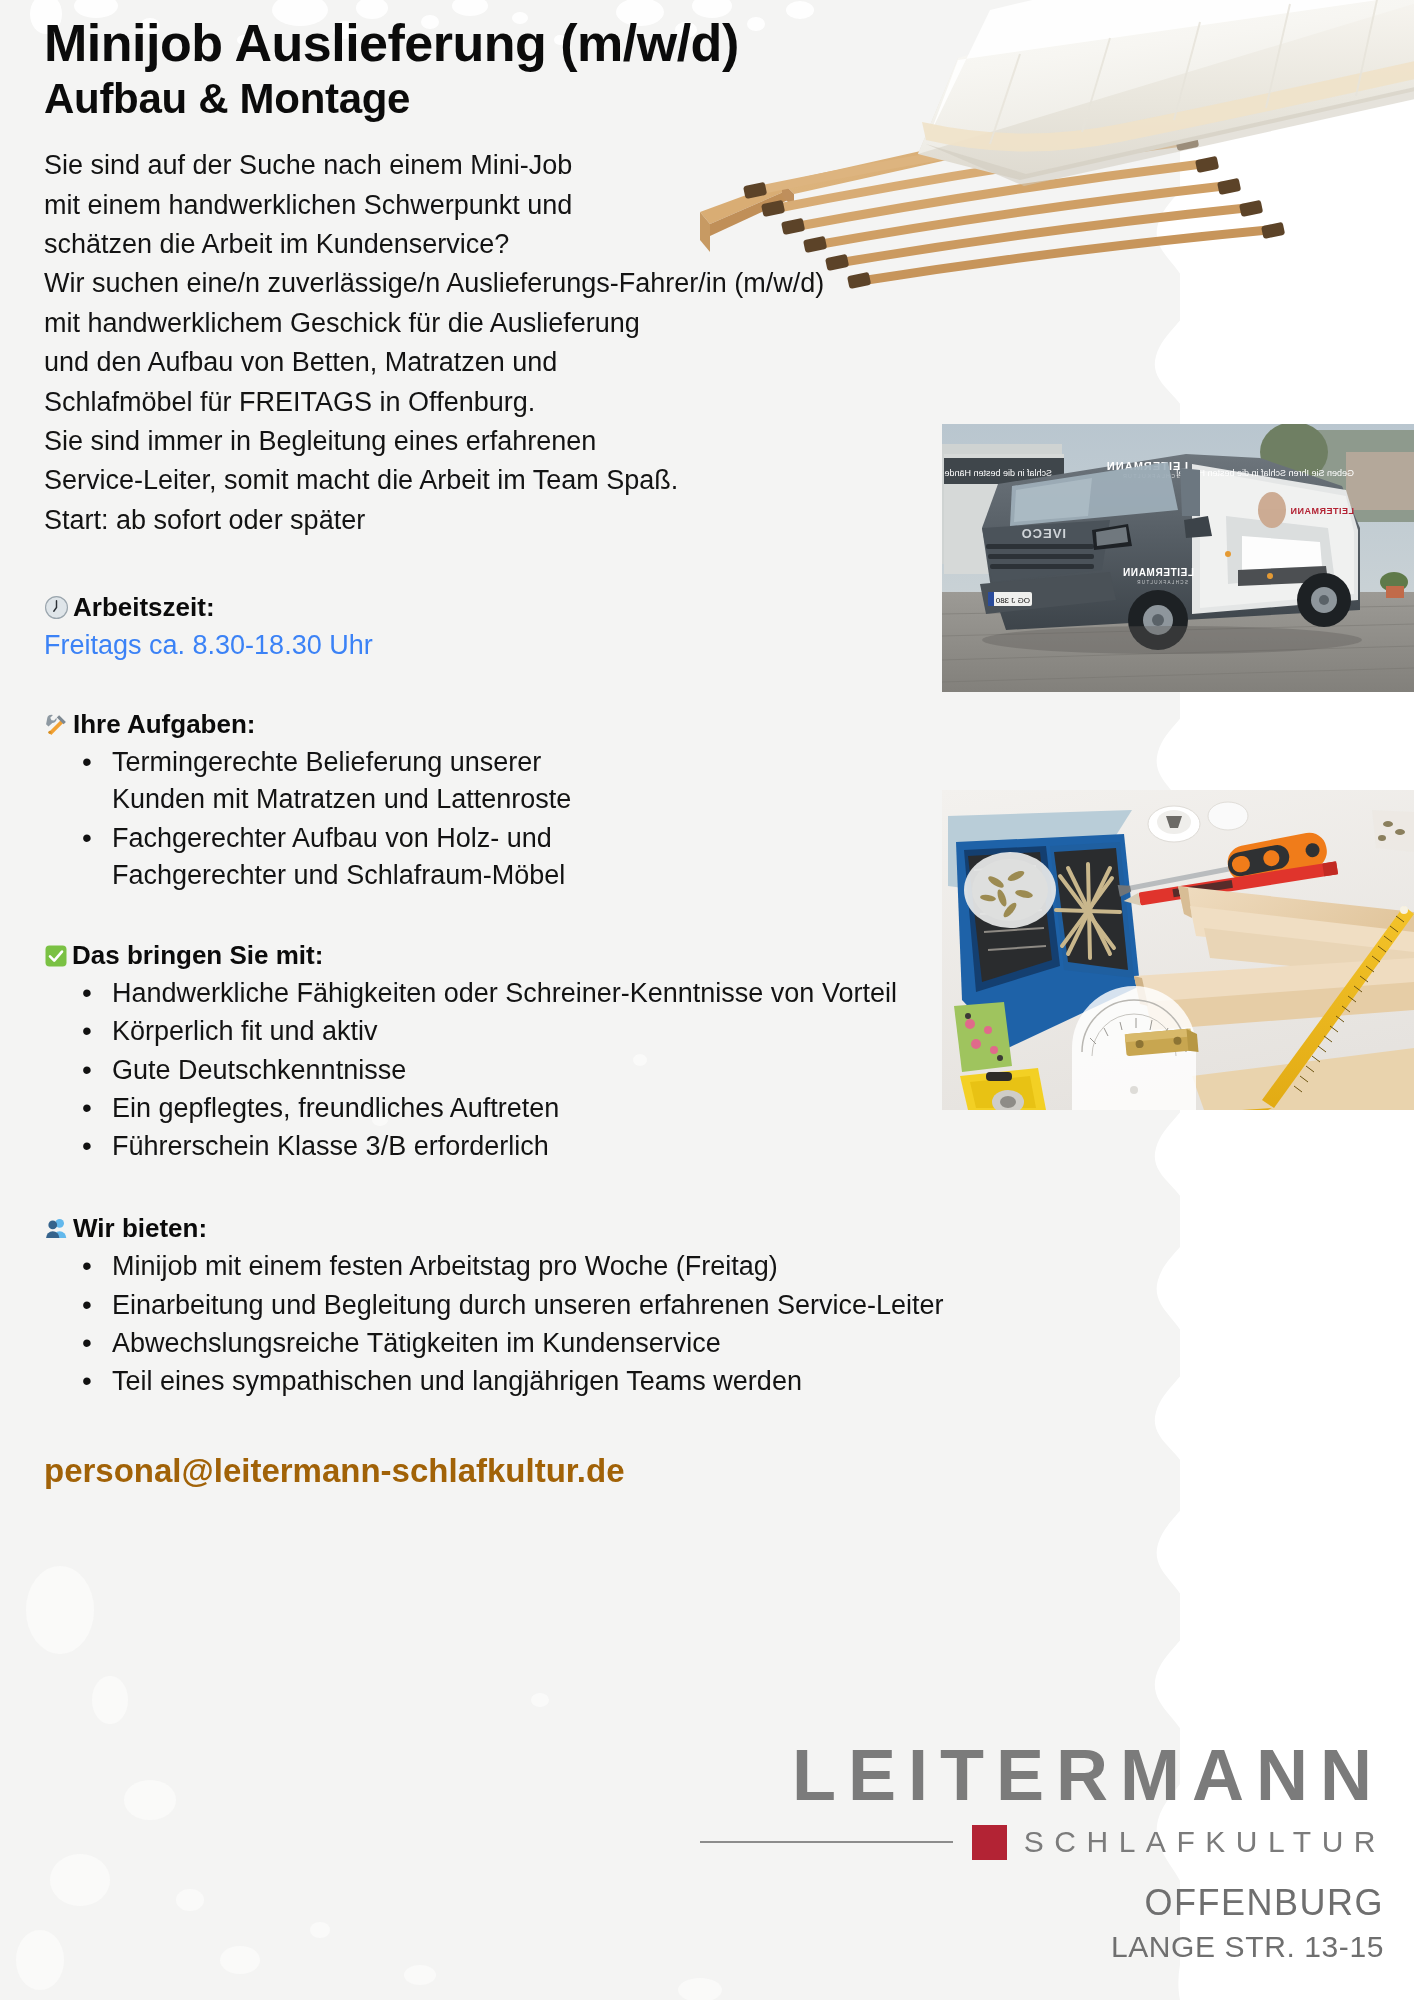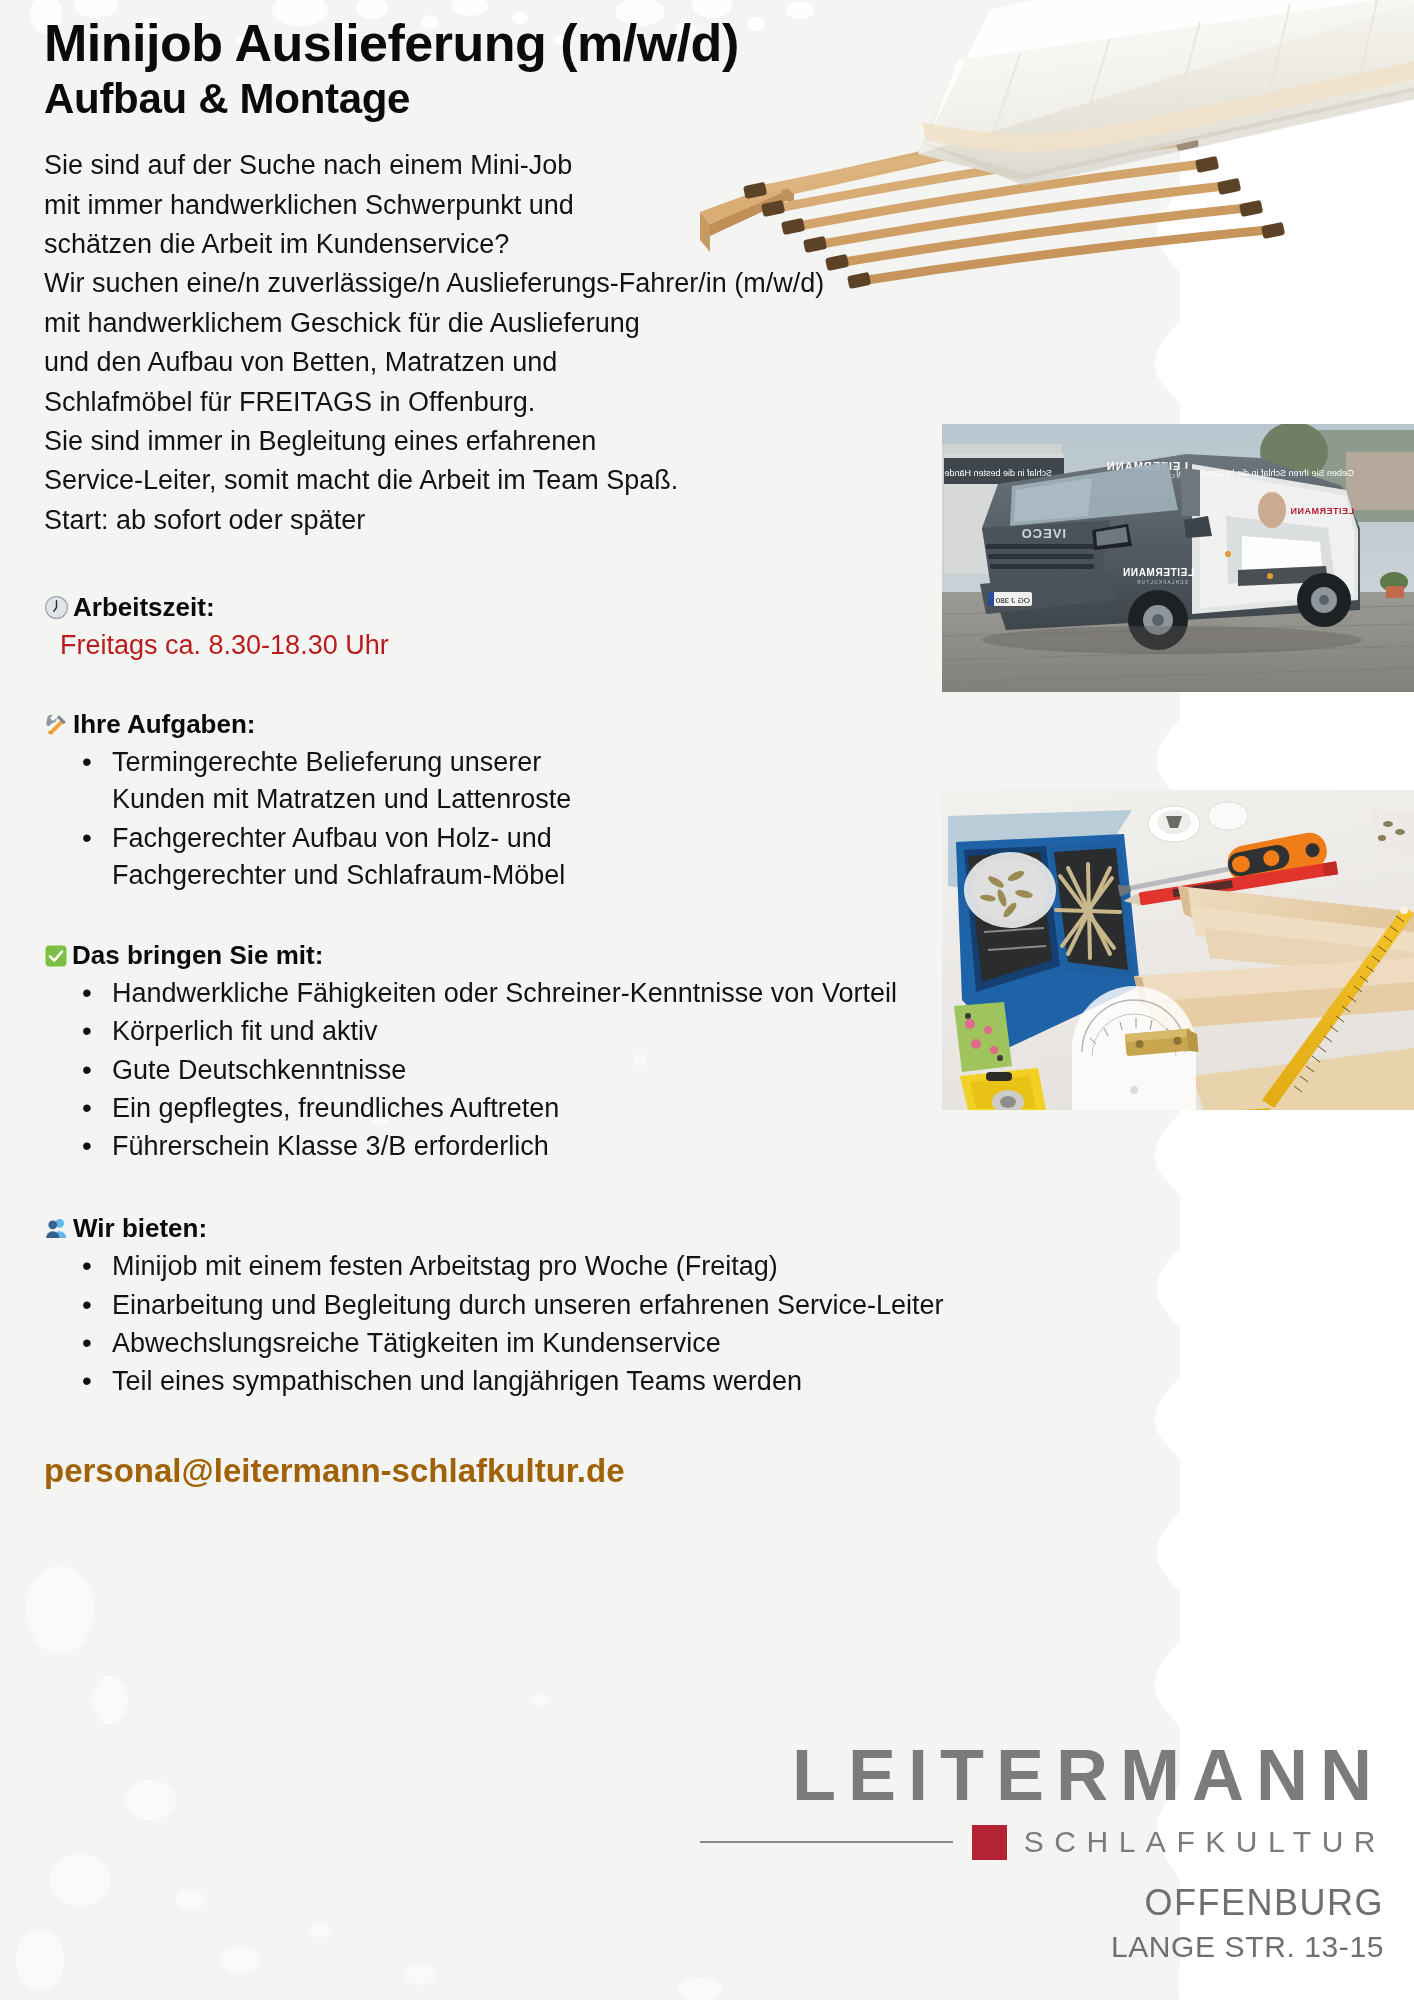--- a/index.html
+++ b/index.html
@@ -65,21 +65,21 @@
   .intro p {
     font-size:27px; line-height:1.46; color:#131313; white-space:nowrap;
   }
   .sec { margin-top:30px; }
   .sec-head {
     display:flex; align-items:center; gap:4px;
     font-size:26px; font-weight:bold; color:#0b0b0b;
     margin-bottom:4px;
   }
   .sec-head .ico { font-size:24px; line-height:1; display:inline-block; }
-  .sec-line { font-size:27px; line-height:1.4; color:#b91c1c;margin-left:16px; }
+  .sec-line { font-size:27px; line-height:1.4; color:#3b82f6; }
   ul.blist { list-style:none; margin:2px 0 0 38px; }
   ul.blist li {
     position:relative; font-size:27px; line-height:1.38; color:#131313;
     padding-left:30px; margin-bottom:1px; white-space:nowrap;
   }
   ul.blist li::before {
     content:"•"; position:absolute; left:0; top:-1px;
     font-size:28px; color:#111;
   }
 
@@ -531,21 +531,21 @@
     </svg>
   </div>
 
   <div class="content">
 
     <h1 class="title">Minijob Auslieferung (m/w/d)</h1>
     <h2 class="subtitle">Aufbau &amp; Montage</h2>
 
     <div class="intro">
       <p>Sie sind auf der Suche nach einem Mini-Job</p>
-      <p>mit immer handwerklichen Schwerpunkt und</p>
+      <p>mit einem handwerklichen Schwerpunkt und</p>
       <p>schätzen die Arbeit im Kundenservice?</p>
       <p>Wir suchen eine/n zuverlässige/n Auslieferungs-Fahrer/in (m/w/d)</p>
       <p>mit handwerklichem Geschick für die Auslieferung</p>
       <p>und den Aufbau von Betten, Matratzen und</p>
       <p>Schlafmöbel für FREITAGS in Offenburg.</p>
       <p>Sie sind immer in Begleitung eines erfahrenen</p>
       <p>Service-Leiter, somit macht die Arbeit im Team Spaß.</p>
       <p>Start: ab sofort oder später</p>
     </div>
 

